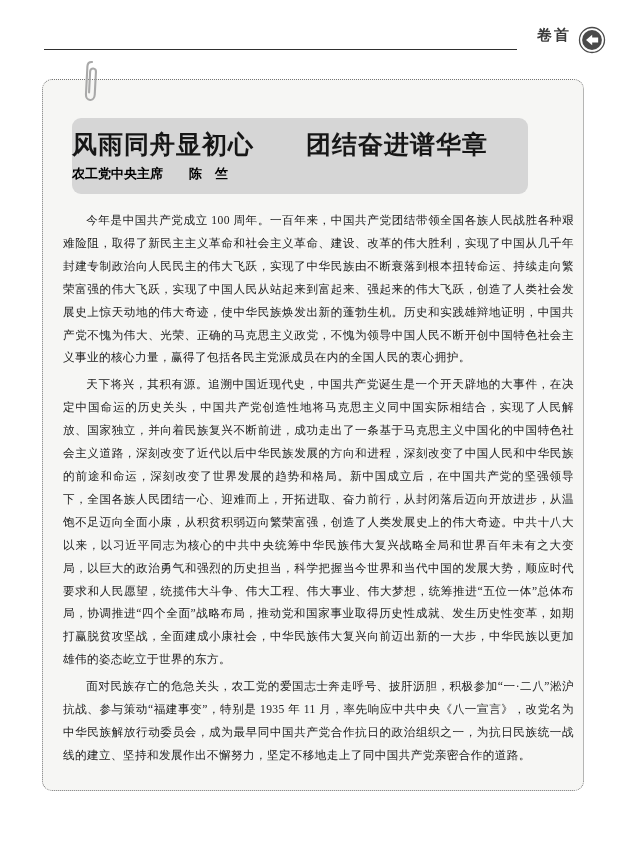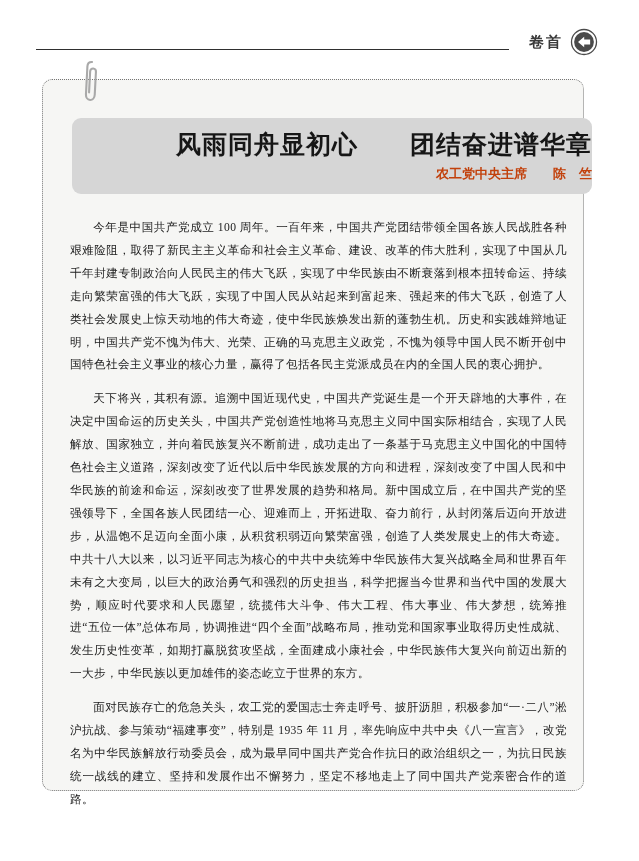--- a/index.html
+++ b/index.html
@@ -2,57 +2,57 @@
 <html><head>
 <meta charset="utf-8">
 <style>
   html,body{margin:0;padding:0;background:#ffffff;}
   .page{
     position:relative;width:639px;height:861px;background:#ffffff;overflow:hidden;
     font-family:"Liberation Serif","DejaVu Serif",serif;
   }
   
   .topbar{
-    position:absolute;left:36px;top:26px;width:562px;height:32px;
-    display:flex;align-items:center;
+    position:absolute;left:44px;top:26px;width:562px;height:32px;
+    display:flex;
   }
   .topbar .rule{
     flex:1;height:0;border-top:1.6px solid #2f2f2f;align-self:flex-end;margin-bottom:8px;
   }
   .header-label{
     margin-left:20px;
     font-family:"Liberation Sans","DejaVu Sans",sans-serif;
     font-size:15px;font-weight:bold;color:#3b3b3b;letter-spacing:2px;white-space:nowrap;
   }
   .back-icon{margin-left:7px;width:28px;height:28px;display:inline-block;cursor:pointer;}
   
   .panel{
     position:absolute;left:42px;top:79px;width:542px;height:712px;box-sizing:border-box;
     background:#f6f6f4;border:1.6px dotted #757575;border-radius:10px;
   }
   .paperclip{
     position:absolute;left:39px;top:-21px;width:18px;height:46px;transform:rotate(3deg);
   }
   
   .title-box{
-    position:absolute;left:29px;top:38px;width:520px;height:76px;
-    background:#d6d6d6;border-radius:9px;text-align:right;
+    position:absolute;left:29px;top:38px;width:456px;height:76px;
+    background:#d6d6d6;border-radius:9px;text-align:left;
     font-family:"Liberation Sans","DejaVu Sans",sans-serif;color:#161616;
   }
   .title-box h1{
     margin:12px 0 0;font-size:25px;font-weight:bold;letter-spacing:1px;line-height:1.15;
   }
-  .byline{margin-top:6px;font-size:13px;font-weight:bold;color:#c2410c;}
+  .byline{margin-top:6px;font-size:13px;font-weight:bold;color:#000000;}
   .byline .role{margin-right:26px;}
   
   .article-body{
     position:absolute;left:16px;top:126px;width:519px;color:#212121;
   }
   .article-body p{
-    margin:11px;font-size:11.6px;line-height:22.9px;
+    margin:4px;font-size:11.6px;line-height:22.9px;
     text-align:justify;text-indent:2em;letter-spacing:0.4px;
   }
 </style>
 </head>
 <body>
 
 <div class="page">
 
   <header class="topbar">
     <div class="rule"></div>

